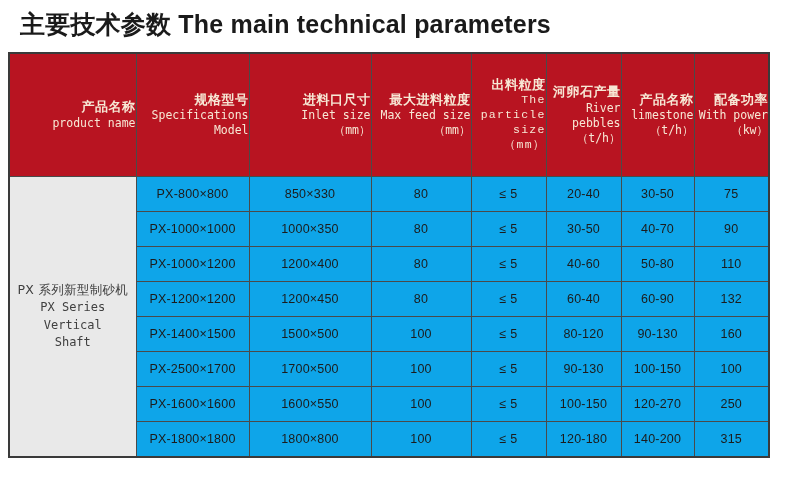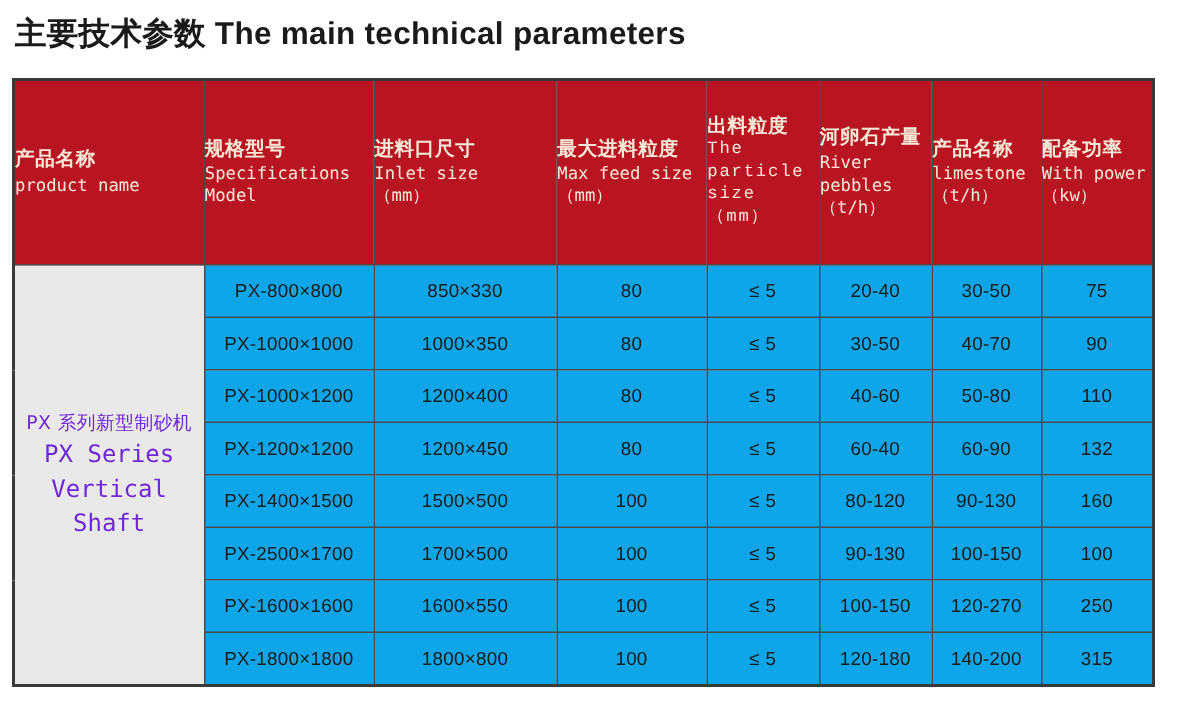--- a/index.html
+++ b/index.html
@@ -8,23 +8,23 @@
   }
   body {
     width: 800px;
     height: 480px;
     background: #ffffff;
     font-family: "Liberation Sans", "DejaVu Sans", sans-serif;
     overflow: hidden;
   }
   #page-title {
     position: absolute;
-    left: 10px;
+    left: 20px;
     top: 8px;
-    font-size: 21px;
+    font-size: 25px;
     font-weight: bold;
     color: #1a1a1a;
     letter-spacing: 0.2px;
     white-space: nowrap;
   }
   #params-table {
     position: absolute;
     left: 8px;
     top: 52px;
     width: 760px;
@@ -34,21 +34,21 @@
   }
   #params-table td, #params-table th {
     border: 1px solid #4a4a4a;
     padding: 0;
     margin: 0;
   }
   
   .hdr {
     background: #b81421;
     color: #f7e8d5;
-    text-align: left;
+    text-align: right;
     vertical-align: middle;
     height: 122px;
     font-weight: normal;
     padding: 2px 1px;
   }
   .hdr .cn {
     display: block;
     font-family: "DejaVu Sans", "Liberation Sans", sans-serif;
     font-size: 13px;
     font-weight: bold;
@@ -72,36 +72,36 @@
     color: #1c1c1c;
     text-align: center;
     vertical-align: middle;
     height: 34px;
     font-size: 12.5px;
     letter-spacing: 0.2px;
     white-space: nowrap;
   }
   .namecell {
     background: #e9e9e9;
-    color: #6d28d9;
+    color: #404040;
     text-align: center;
     vertical-align: middle;
     padding: 2px;
   }
   .namecell .cn {
     display: block;
     font-family: "DejaVu Sans", "Liberation Sans", sans-serif;
     font-size: 12.5px;
     line-height: 1.45;
     letter-spacing: 0.3px;
   }
   .namecell .en {
     display: block;
     font-family: "DejaVu Sans Mono", "Liberation Mono", monospace;
-    font-size: 16px;
+    font-size: 12px;
     line-height: 1.45;
   }
 </style>
 </head>
 <body>
 
 <div id="page-title">主要技术参数 The main technical parameters</div>
 
 <table id="params-table">
   <colgroup>

